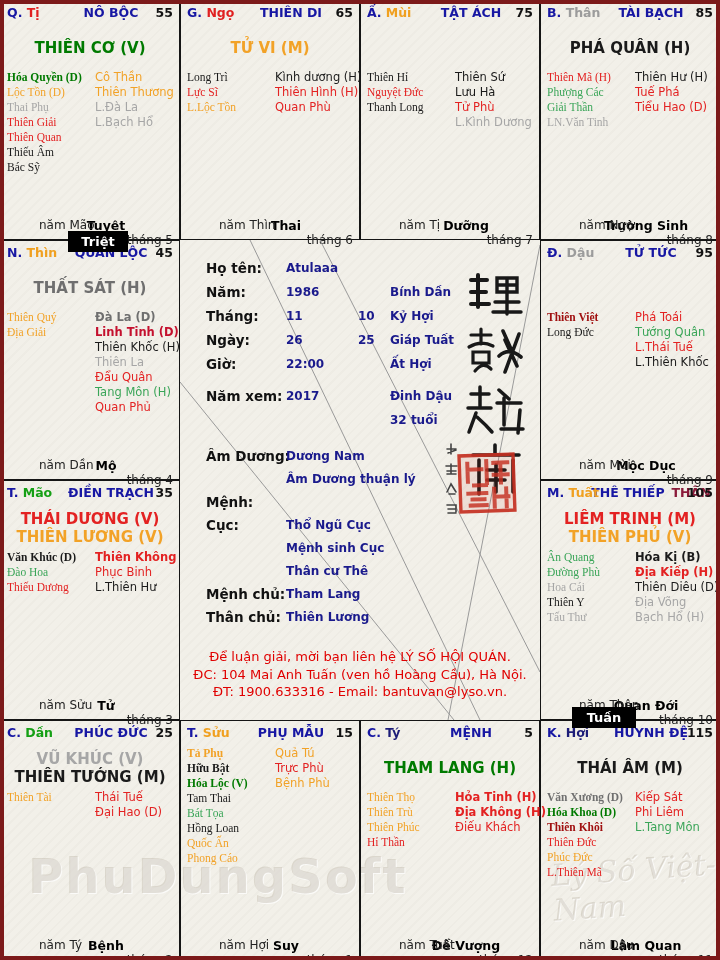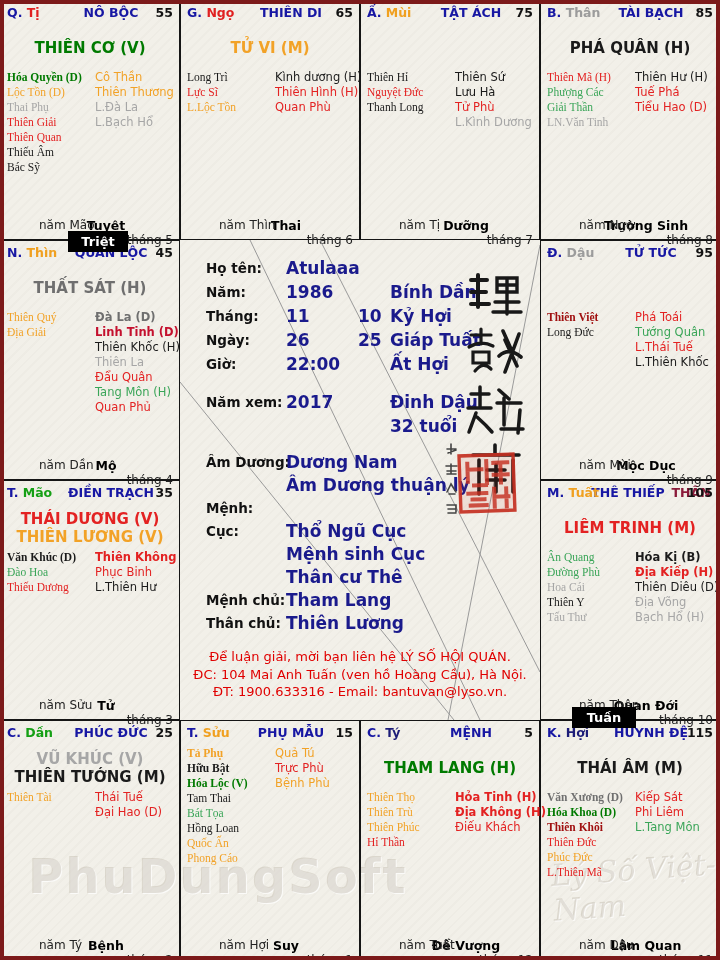--- a/index.html
+++ b/index.html
@@ -29,23 +29,23 @@
   .f-stage{display:block;text-align:center;font-weight:700;color:#000;font-size:12.5px;}
   .c-red{color:#E32222}.c-dred{color:#A01010}.c-crim{color:#C4102E}
   .c-org{color:#F2A227}.c-grn{color:#007A00}.c-mgrn{color:#3AA558}
   .c-gray{color:#A6A6A6}.c-dgray{color:#6F6F6F}.c-blk{color:#1A1A1A}
   .br-fire{color:#E02020}.br-earth{color:#F0A020}.br-metal{color:#9C9C9C}
   .br-wood{color:#15A015}.br-water{color:#1C1C78}
   #center{position:absolute;left:180px;top:240px;width:360px;height:480px;z-index:1;}
   #aspect-lines{position:absolute;inset:0;z-index:0;}
   #infoA{position:relative;z-index:1;margin-top:16px;}
   .arow{display:grid;grid-template-columns:80px 72px 32px auto;padding-left:26px;height:24px;align-items:center;}
-  .arow.gap{margin-top:14px;}
+  .arow.gap{margin-top:8px;}
   .lab{font-size:13.5px;font-weight:700;color:#111;white-space:nowrap;}
-  .val{font-size:17px;font-weight:700;color:#1a1a8c;white-space:nowrap;}
+  .val{font-size:12px;font-weight:700;color:#1a1a8c;white-space:nowrap;}
   #infoB{position:relative;z-index:1;margin-top:12px;}
   .brow{display:grid;grid-template-columns:80px auto;padding-left:26px;height:23px;align-items:center;}
   .brow.gap{margin-top:0;}
   #contact{position:absolute;left:0;top:408px;width:360px;text-align:center;z-index:2;}
   .redline{font-size:13px;font-weight:400;color:#E00000;line-height:17.5px;white-space:nowrap;}
   #calligraphy{position:absolute;left:263px;top:28px;z-index:1;}
   .badge{position:absolute;background:#000;color:#fff;font-weight:700;font-size:13px;
          text-align:center;line-height:21px;z-index:5;padding:0 8px;}
   #badge-triet{left:68px;top:231px;width:44px;}
   #badge-tuan{left:572px;top:707px;width:48px;}
@@ -261,20 +261,21 @@
         </div>
       </div>
       <div class="cell" style="left: 540px; top: 480px;">
         <div class="cell-head">
           <span class="sb"><span class="stem">M. </span><span class="br-earth">Tuất</span></span>
           <span class="pname-wrap"><span class="pname">THÊ THIẾP</span><span class="pextra">THÂN</span></span>
           <span class="pnum">105</span>
         </div>
         <div class="mains">
           <div class="mainstar c-red">LIÊM TRINH (M)</div>
+          <div class="mainstar c-org">THIÊN PHỦ (V)</div>
         </div>
         <div class="cols">
           <div class="colL">
             <div class="star c-mgrn">Ân Quang</div>
             <div class="star c-mgrn">Đường Phù</div>
             <div class="star c-gray">Hoa Cái</div>
             <div class="star c-blk">Thiên Y</div>
             <div class="star c-gray">Tấu Thư</div>
           </div>
           <div class="colR">

